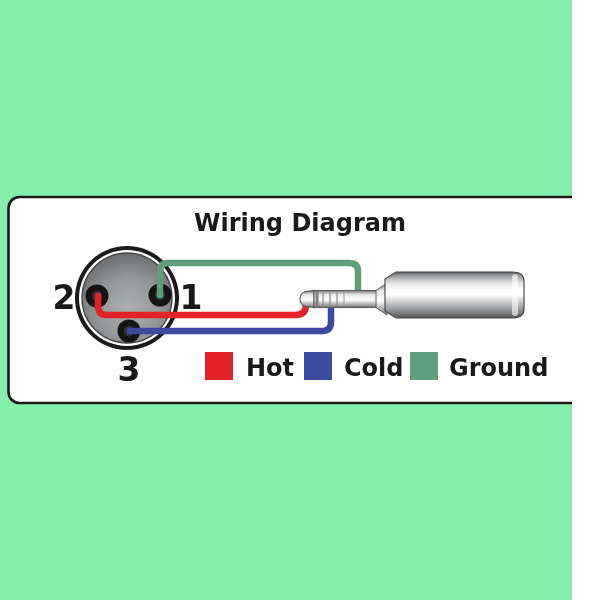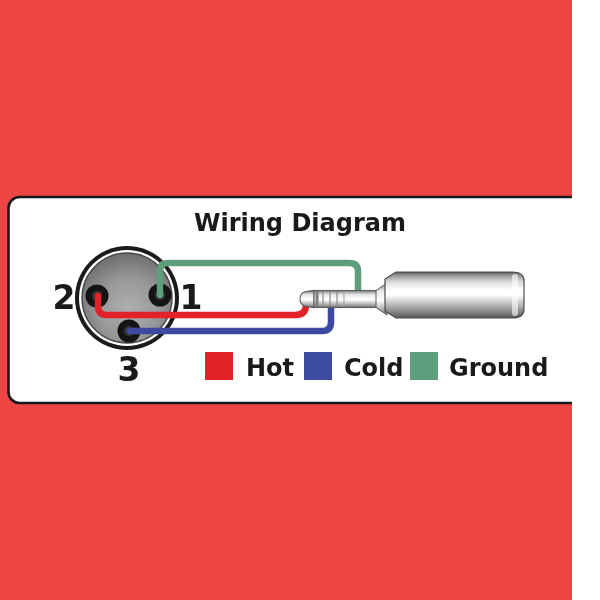--- a/index.html
+++ b/index.html
@@ -4,21 +4,21 @@
 <style>
   html, body {
     margin: 0;
     padding: 0;
     background: #ffffff;
   }
   .canvas {
     position: relative;
     width: 572px;
     height: 600px;
-    background: #ef4444;
+    background: #86efac;
     overflow: hidden;
     font-family: "DejaVu Sans", sans-serif;
   }
   svg text {
     font-family: "DejaVu Sans", "Liberation Sans", sans-serif;
     font-weight: bold;
     fill: #1a1a1a;
   }
   .title-text   { font-size: 24px; }
   .pin-label    { font-size: 33px; }

